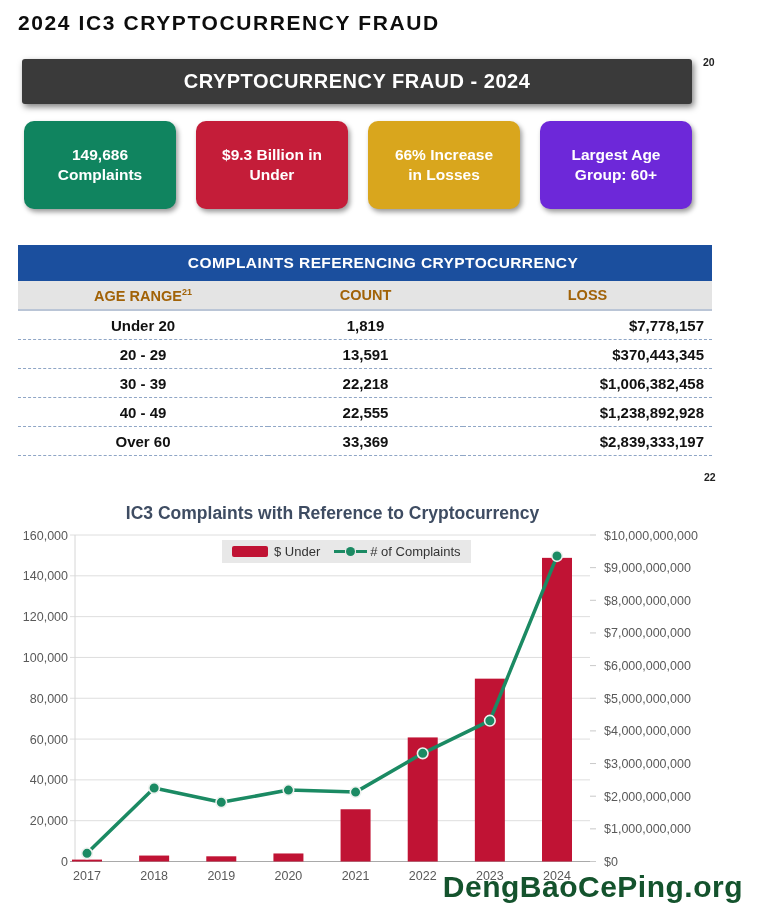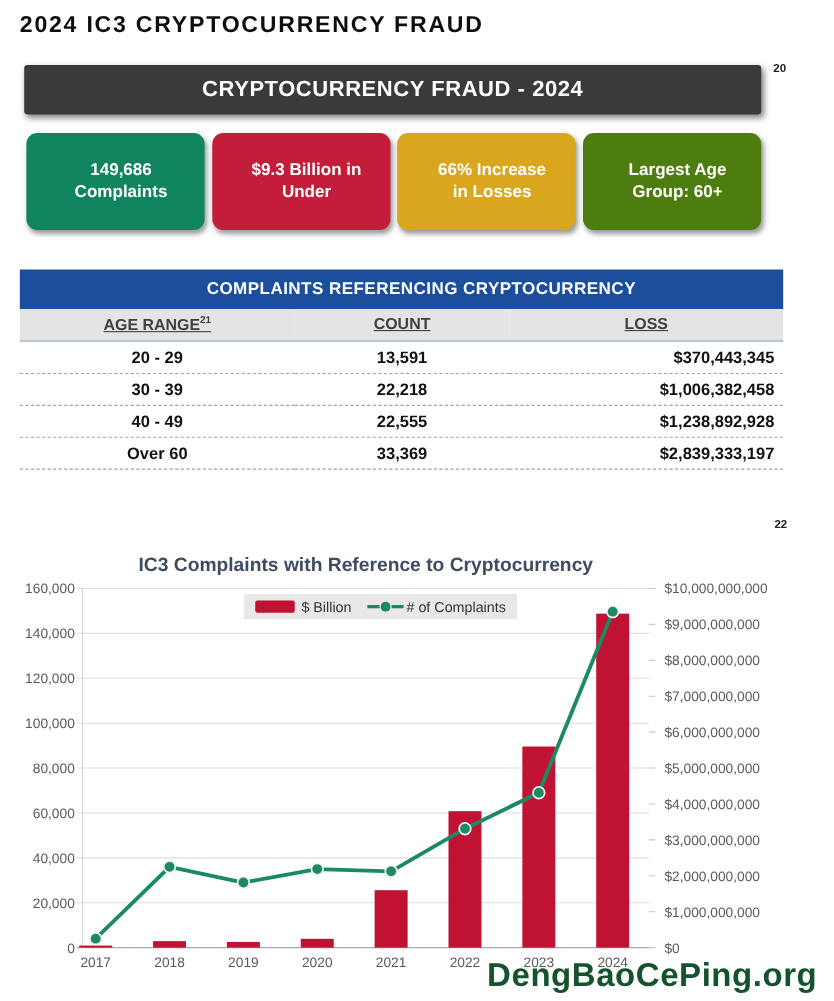--- a/index.html
+++ b/index.html
@@ -21,31 +21,31 @@
   .fn-20{left:703px;top:56px;}
   .fn-22{left:704px;top:471px;}
   .cards{
     position:absolute;left:24px;top:121px;width:668px;height:88px;
     display:flex;justify-content:space-between;
   }
   .card{
     width:152px;height:88px;border-radius:10px;
     box-shadow:2px 3px 5px rgba(0,0,0,.4);
     display:flex;flex-direction:column;align-items:center;justify-content:center;
-    color:#ffffff;font-size:15.5px;font-weight:bold;line-height:1.32;text-align:center;padding-left:10px;
+    color:#ffffff;font-size:15.5px;font-weight:bold;line-height:1.32;text-align:center;
   }
   .table-wrap{position:absolute;left:18px;top:245px;width:694px;}
   .table-title{
     height:36px;display:flex;align-items:center;justify-content:center;
     color:#ffffff;font-size:15.5px;font-weight:bold;letter-spacing:.4px;
   }
   table{width:100%;border-collapse:collapse;table-layout:fixed;}
   thead th{
     background:#e4e4e4;height:26px;font-size:14.5px;font-weight:bold;
-    color:#404040;text-align:center;border-bottom:2px solid #bac5d6;text-decoration:underline;
+    color:#a16207;text-align:center;border-bottom:2px solid #bac5d6;
   }
   thead th sup{font-size:9px;}
   tbody td{
     height:26px;font-size:15px;color:#111;text-align:center;
     border-top:1px dashed #8fa6c6;
   }
   tbody tr:last-child td{border-bottom:1px dashed #8fa6c6;}
   td.c-age{font-weight:bold;}
   td.c-count{font-weight:600;}
   td.c-loss{text-align:right;padding-right:8px;font-weight:600;}
@@ -86,21 +86,21 @@
       <span>Complaints</span>
     </div>
     <div class="card" style="background: rgb(196, 29, 57);">
       <span>$9.3 Billion in</span>
       <span>Under</span>
     </div>
     <div class="card" style="background: rgb(217, 166, 29);">
       <span>66% Increase</span>
       <span>in Losses</span>
     </div>
-    <div class="card" style="background: #4d7c0f; border-radius: 10px;">
+    <div class="card" style="background: #6d28d9; border-radius: 10px;">
       <span>Largest Age</span>
       <span>Group: 60+</span>
     </div>
   </div>
 
   <div class="table-wrap">
     <div class="table-title" style="background: rgb(27, 79, 158); padding-left: 36px;">COMPLAINTS REFERENCING CRYPTOCURRENCY</div>
     <table>
       <colgroup>
           <col style="width:250px">
@@ -108,20 +108,25 @@
           <col style="width:249px">
         </colgroup>
       <thead>
         <tr>
           <th><span>AGE RANGE</span><sup>21</sup></th>
           <th>COUNT</th>
           <th>LOSS</th>
         </tr>
       </thead>
       <tbody>
+          <tr>
+            <td class="c-age">Under 20</td>
+            <td class="c-count">1,819</td>
+            <td class="c-loss">$7,778,157</td>
+          </tr>
           <tr>
             <td class="c-age">20 - 29</td>
             <td class="c-count">13,591</td>
             <td class="c-loss">$370,443,345</td>
           </tr>
           <tr>
             <td class="c-age">30 - 39</td>
             <td class="c-count">22,218</td>
             <td class="c-loss">$1,006,382,458</td>
           </tr>
@@ -206,21 +211,21 @@
       <text x="221.28571428571428" y="351.5" text-anchor="middle" font-size="12.5" fill="#595959" font-family="Liberation Sans, sans-serif">2019</text>
       <text x="288.42857142857144" y="351.5" text-anchor="middle" font-size="12.5" fill="#595959" font-family="Liberation Sans, sans-serif">2020</text>
       <text x="355.57142857142856" y="351.5" text-anchor="middle" font-size="12.5" fill="#595959" font-family="Liberation Sans, sans-serif">2021</text>
       <text x="422.71428571428567" y="351.5" text-anchor="middle" font-size="12.5" fill="#595959" font-family="Liberation Sans, sans-serif">2022</text>
       <text x="489.85714285714283" y="351.5" text-anchor="middle" font-size="12.5" fill="#595959" font-family="Liberation Sans, sans-serif">2023</text>
       <text x="557" y="351.5" text-anchor="middle" font-size="12.5" fill="#595959" font-family="Liberation Sans, sans-serif">2024</text>
     </svg>
 
   <div class="legend">
     <span class="swatch-bar" style="background: rgb(192, 19, 52);"></span>
-    <span>$ Billion</span>
+    <span>$ Under</span>
     <span class="swatch-line">
       <span class="swatch-dash" style="background: rgb(27, 138, 99);"></span>
         <span class="swatch-dot" style="background: rgb(27, 138, 99);"></span>
         <span class="swatch-dash" style="background: rgb(27, 138, 99);"></span>
     </span>
     <span># of Complaints</span>
   </div>
 
   <div class="watermark">DengBaoCePing.org</div>
 

